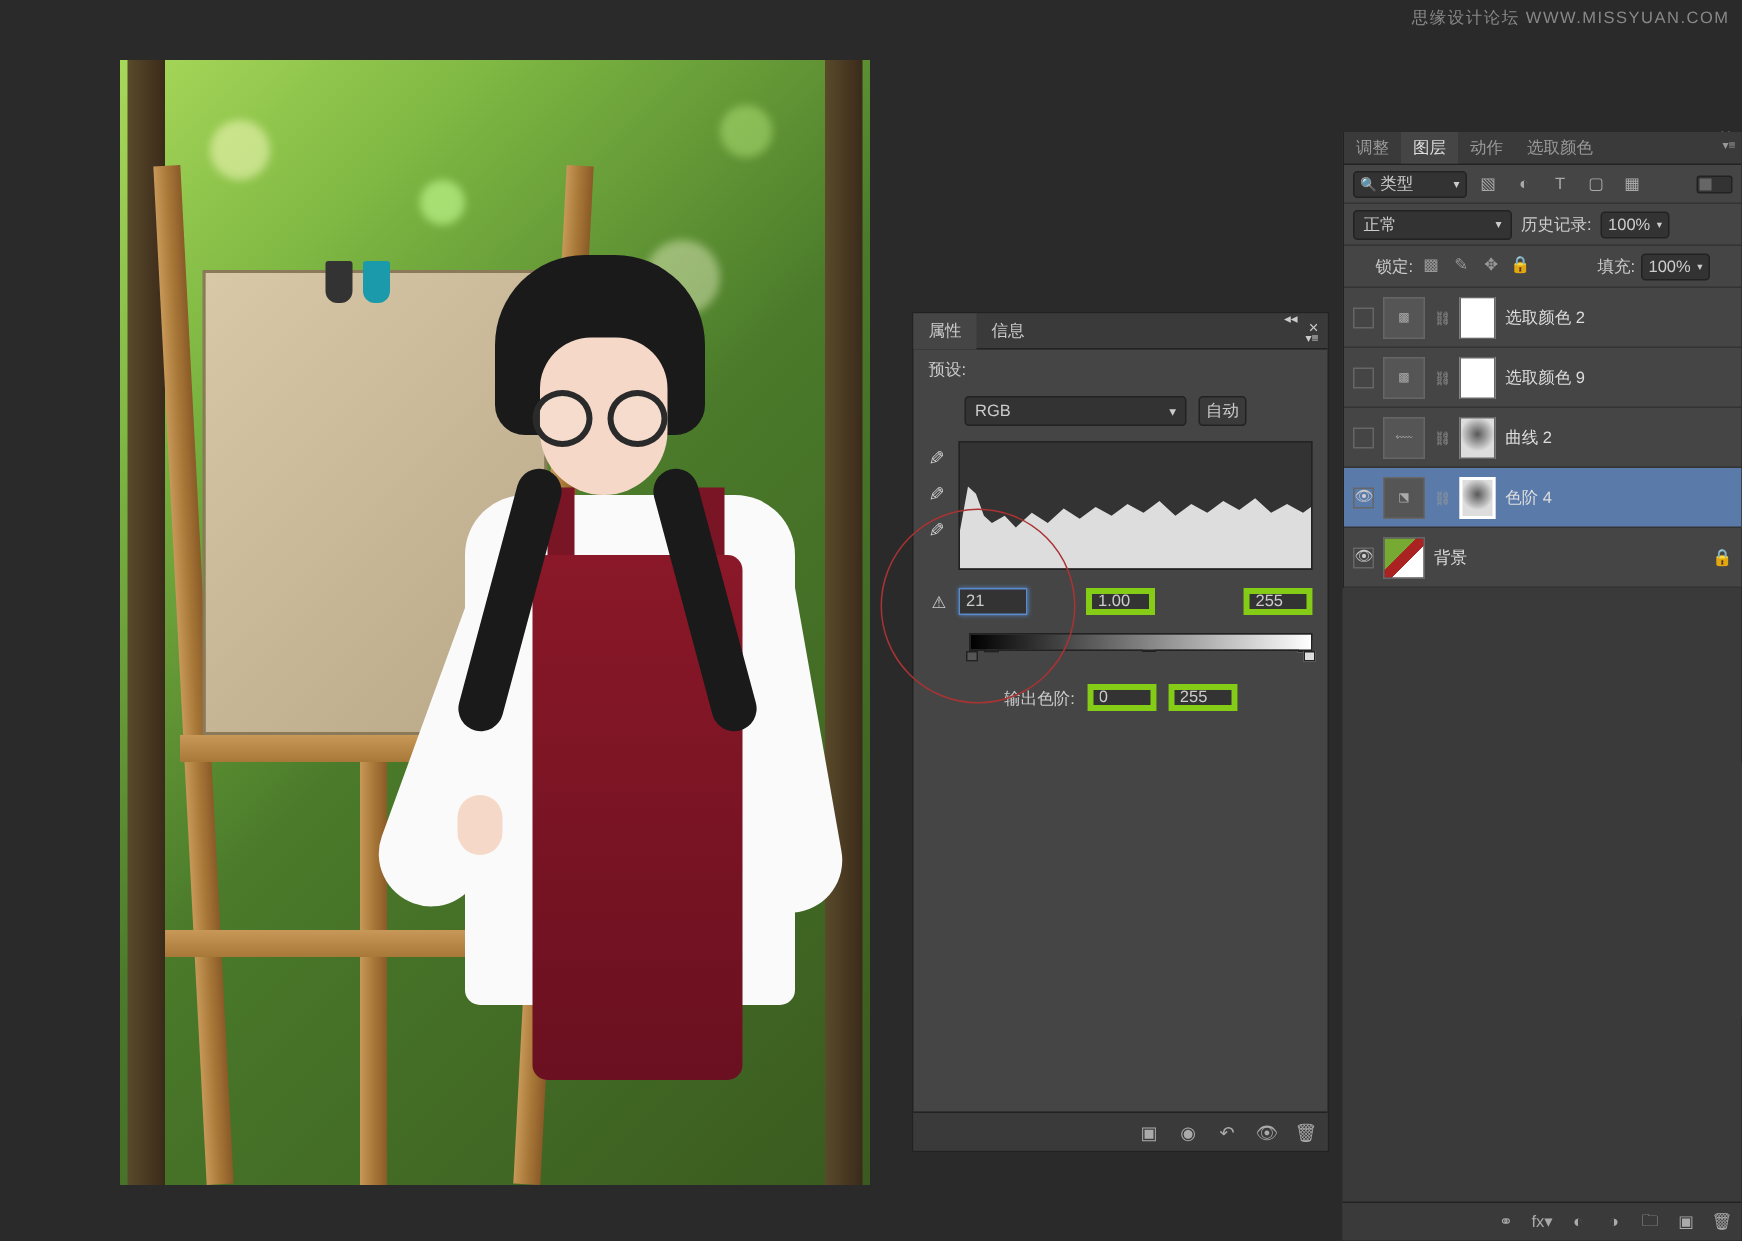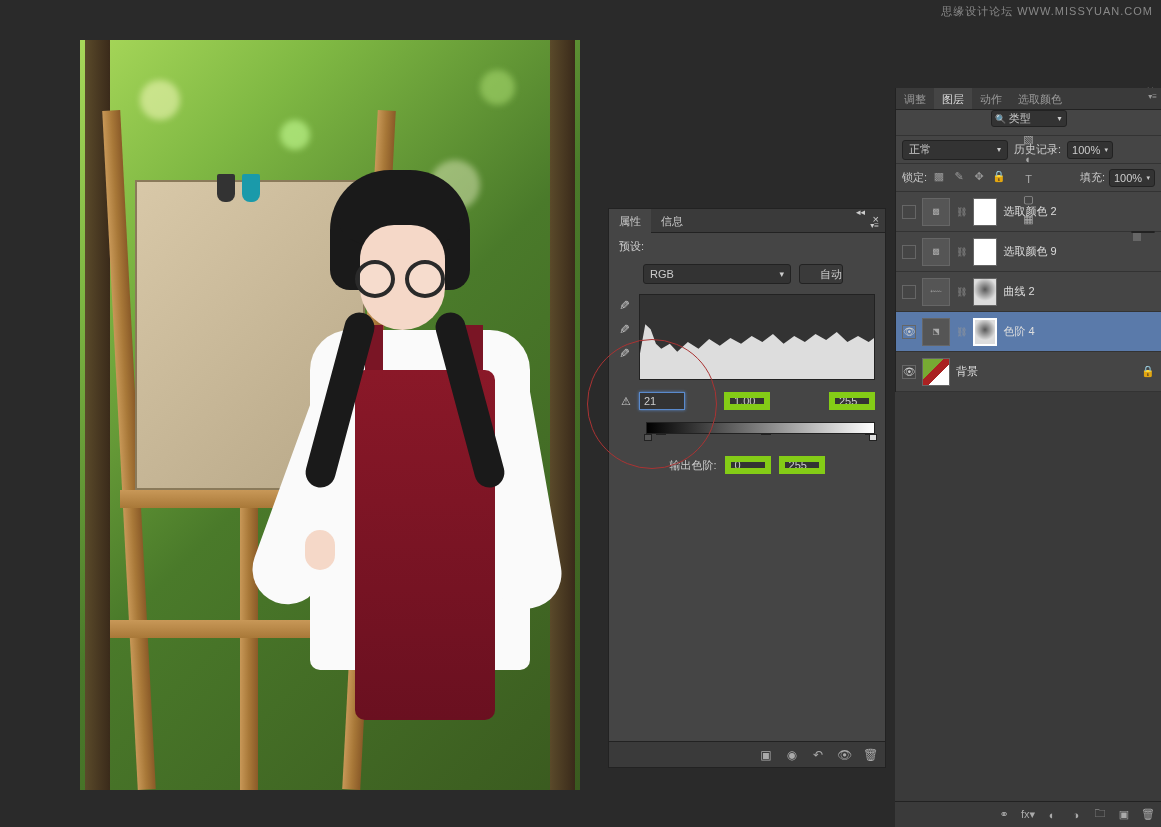--- a/index.html
+++ b/index.html
@@ -61,65 +61,65 @@
 .adjust-title { display: flex; align-items: center; padding: 8px 10px; gap: 8px; }
 .adjust-icon { width: 20px; height: 16px; background: linear-gradient(90deg, #222 0%, #222 30%, #888 30%, #888 60%, #ddd 60%); border: 1px solid #666; }
 .mask-icon-sm { width: 16px; height: 16px; background: #ddd; border: 1px solid #666; border-radius: 2px; }
 .prop-row { display: flex; align-items: center; padding: 6px 10px; gap: 6px; }
 .prop-label { min-width: 30px; }
 .prop-select { flex: 1; background: #333; border: 1px solid #222; height: 20px; color: #ccc; padding: 0 6px; display: flex; align-items: center; justify-content: space-between; border-radius: 3px; }
 .prop-select::after { content: "▾"; font-size: 9px; }
 .channel-row { display: flex; align-items: center; padding: 4px 10px 4px 34px; gap: 8px; }
 .channel-select { width: 148px; background: #333; border: 1px solid #222; height: 20px; color: #ccc; padding: 0 6px; display: flex; align-items: center; justify-content: space-between; border-radius: 3px; }
 .channel-select::after { content: "▾"; font-size: 9px; }
-.auto-btn { width: 44px; height: 20px; background: #3a3a3a; border: 1px solid #222; border-radius: 3px; color: #ccc; text-align: right; line-height: 18px; }
+.auto-btn { width: 32px; height: 20px; background: #3a3a3a; border: 1px solid #222; border-radius: 3px; color: #ccc; text-align: center; line-height: 18px; }
 .histogram-area { display: flex; padding: 6px 10px; gap: 6px; }
 .eyedroppers { display: flex; flex-direction: column; gap: 10px; padding-top: 4px; }
 .eyedropper { width: 14px; height: 14px; position: relative; }
 .eyedropper::before { content: "✎"; color: #ccc; font-size: 13px; transform: scaleX(-1); display: inline-block; }
 .histogram { flex: 1; height: 86px; background: #333; border: 1px solid #222; position: relative; overflow: hidden; }
 .histo-svg { width: 100%; height: 100%; }
 .slider-track { position: absolute; left: 37px; right: 10px; top: 218px; height: 10px; }
 .slider-handle { position: absolute; width: 10px; height: 8px; background: #555; border: 1px solid #222; }
 .sh-black { left: 10px; top: 0; }
 .sh-gray { left: 50%; top: 0; background: #888; }
 .sh-white { right: 0; top: 0; background: #ddd; }
 .input-row-wa { display: flex; align-items: center; padding: 6px 10px; gap: 6px; }
-.num-input { width: 46px; height: 18px; background: #333; border: 6px solid #84cc16; color: #ccc; padding: 0 4px; font-size: 11px; }
+.num-input { width: 46px; height: 18px; background: #333; border: 4px solid #84cc16; color: #ccc; padding: 0 4px; font-size: 11px; }
 .num-input.highlight { border: 1px solid #5a8acc; box-shadow: 0 0 3px #5a8acc; }
 .warning-icon { width: 14px; text-align: center; font-size: 11px; }
 .gradient-bar { margin: 6px 10px 2px 37px; height: 12px; background: linear-gradient(90deg, #000, #fff); border: 1px solid #222; position: relative; }
 .grad-handle { position: absolute; bottom: -8px; width: 8px; height: 7px; background: #555; border: 1px solid #222; }
 .gh1 { left: -3px; }
 .gh2 { right: -3px; background: #ddd; }
 .output-row { display: flex; align-items: center; justify-content: center; padding: 20px 10px 6px; gap: 8px; }
 .circle-annotation { position: absolute; left: -22px; top: 130px; width: 130px; height: 130px; border: 1px solid #aa3333; border-radius: 50%; pointer-events: none; }
 .panel-footer { position: absolute; bottom: 0; left: 0; right: 0; height: 26px; background: #3a3a3a; border-top: 1px solid #222; display: flex; align-items: center; justify-content: flex-end; padding: 0 8px; gap: 12px; }
 .footer-icon { width: 14px; height: 14px; color: #aaa; font-size: 12px; text-align: center; }
 
 
 .right-panels { position: absolute; right: 0; top: 88px; width: 266px; background: #454545; border-left: 1px solid #222; }
 .panels-collapse { position: absolute; right: 8px; top: -4px; font-size: 9px; color: #aaa; }
 .tabs-row { display: flex; height: 22px; background: #3a3a3a; border-bottom: 1px solid #222; font-size: 11px; color: #999; position: relative; }
 .tab { padding: 0 8px; line-height: 22px; cursor: pointer; }
 .tab.active { background: #454545; color: #ddd; }
 .tabs-menu { position: absolute; right: 4px; top: 4px; font-size: 8px; }
-.filter-row { display: flex; align-items: center; height: 26px; padding: 0 6px; gap: 4px; border-bottom: 1px solid #333; flex-direction: column; }
+.filter-row { display: flex; align-items: center; height: 26px; padding: 0 6px; gap: 4px; border-bottom: 1px solid #333; }
 .filter-select { background: #333; border: 1px solid #222; height: 18px; width: 76px; color: #ccc; font-size: 11px; padding: 0 4px; display: flex; align-items: center; border-radius: 3px; }
 .filter-select::before { content: "🔍"; font-size: 9px; margin-right: 2px; }
 .filter-select::after { content: "▾"; font-size: 8px; margin-left: auto; }
 .filter-icon { width: 20px; height: 16px; color: #aaa; text-align: center; font-size: 11px; line-height: 16px; }
 .filter-toggle { width: 24px; height: 12px; background: #333; border: 1px solid #222; border-radius: 2px; margin-left: auto; position: relative; }
 .filter-toggle::after { content: ""; position: absolute; left: 1px; top: 1px; width: 8px; height: 8px; background: #666; }
 .blend-row { display: flex; align-items: center; height: 28px; padding: 0 6px; gap: 6px; font-size: 11px; color: #ccc; border-bottom: 1px solid #333; }
 .blend-select { background: #333; border: 1px solid #222; height: 20px; width: 106px; color: #ccc; padding: 0 6px; display: flex; align-items: center; justify-content: space-between; border-radius: 3px; }
 .blend-select::after { content: "▾"; font-size: 8px; }
 .pct-input { background: #333; border: 1px solid #222; height: 18px; width: 46px; color: #ccc; padding: 0 4px; display: flex; align-items: center; justify-content: space-between; border-radius: 3px; font-size: 11px; }
 .pct-input::after { content: "▾"; font-size: 7px; }
-.lock-row { display: flex; align-items: center; height: 28px; padding: 0 6px; gap: 4px; font-size: 11px; color: #ccc; border-bottom: 1px solid #333; }
+.lock-row { display: flex; align-items: center; height: 28px; padding: 0 21px; gap: 4px; font-size: 11px; color: #ccc; border-bottom: 1px solid #333; }
 .lock-icon { width: 16px; height: 16px; color: #999; text-align: center; font-size: 11px; }
 .layers-list { }
 .layer { display: flex; align-items: center; height: 40px; padding: 0 6px; gap: 6px; border-bottom: 1px solid #333; font-size: 11px; color: #ddd; }
 .layer.selected { background: #5a7aaa; }
 .vis-box { width: 14px; height: 14px; border: 1px solid #666; text-align: center; line-height: 12px; font-size: 10px; color: #ccc; }
 .layer-thumb { width: 28px; height: 28px; background: #333; border: 1px solid #666; display: flex; align-items: center; justify-content: center; font-size: 8px; color: #aaa; }
 .adj-thumb { background: #555; }
 .mask-thumb { width: 24px; height: 28px; background: #ddd; border: 1px solid #666; position: relative; }
 .mask-thumb.grad::after { content: ""; position: absolute; inset: 0; background: radial-gradient(circle at 50% 40%, rgba(0,0,0,0.6) 0%, transparent 60%); }
 .mask-thumb.spot::after { content: ""; position: absolute; inset: 0; background: #fff; }

